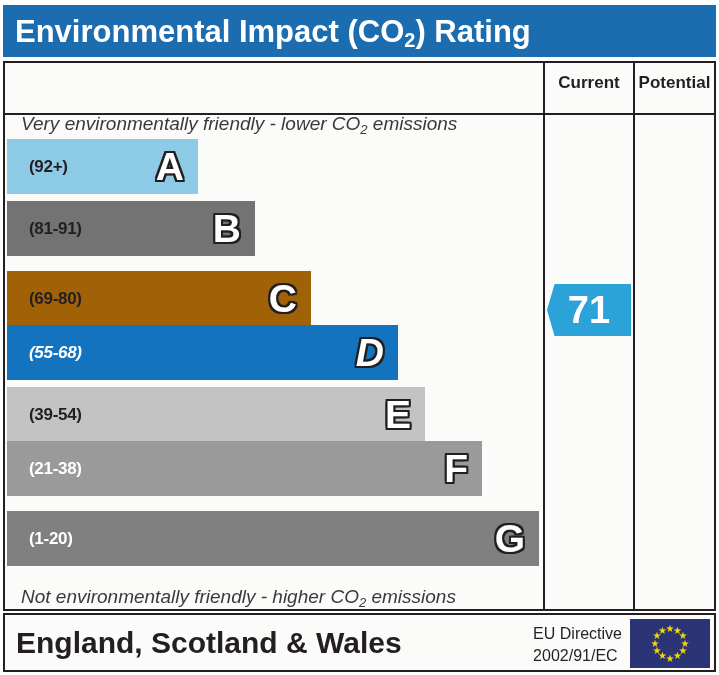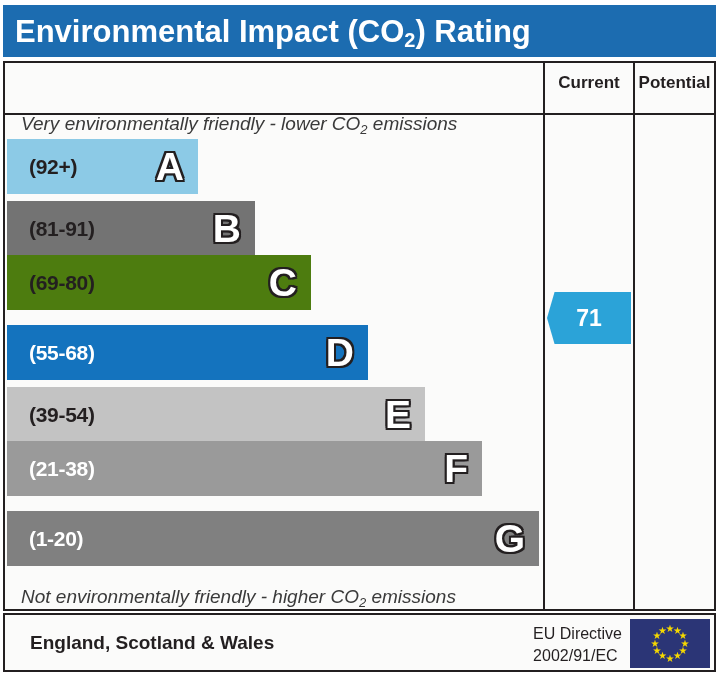--- a/index.html
+++ b/index.html
@@ -122,21 +122,21 @@
     position: absolute;
     left: 0;
     height: 55px;
     display: flex;
     align-items: center;
     box-sizing: border-box;
   }
   .band-range {
     position: absolute;
     left: 22px;
-    font-size: 21px;
+    font-size: 17px;
     font-weight: bold;
     letter-spacing: -0.3px;
     white-space: nowrap;
   }
   .band-letter {
     position: absolute;
     right: 14px;
     font-size: 39px;
     font-weight: bold;
     line-height: 1;
@@ -152,46 +152,45 @@
 
   
   .rating {
     position: absolute;
     height: 52px;
     background: #2BA3D8;
     display: flex;
     align-items: center;
     justify-content: center;
     color: #ffffff;
-    font-size: 23px;
+    font-size: 38px;
     font-weight: bold;
     clip-path: polygon(0% 50%, 9% 0%, 100% 0%, 100% 100%, 9% 100%);
-    margin-top: 8px;
   }
   .rating.current   { left: 547px; top: 284px; width: 84px; }
   .rating.potential { left: 637px; top: 266px; width: 82px; }
 
   
   .footer {
     position: absolute;
     left: 3px;
     top: 613px;
     width: 713px;
     height: 59px;
     border: 2px solid #231f20;
     box-sizing: border-box;
     background: #fbfbfa;
     display: flex;
     align-items: center;
   }
   .footer-region {
-    font-size: 19px;
+    font-size: 30px;
     font-weight: bold;
     color: #231f20;
-    margin-left: 25px;
+    margin-left: 11px;
     white-space: nowrap;
   }
   .footer-directive {
     position: absolute;
     right: 92px;
     top: 8px;
     font-size: 16px;
     color: #231f20;
     line-height: 1.35;
     text-align: left;
@@ -239,25 +238,25 @@
 
     <div class="bands" id="bands">
         <div class="band" style="top: 0px; width: 191px; background: rgb(140, 202, 230);">
           <span class="band-range" style="color: rgb(35, 31, 32);">(92+)</span>
           <span class="band-letter">A</span>
         </div>
         <div class="band" style="top: 62px; width: 248px; background: #737373;">
           <span class="band-range" style="color: rgb(35, 31, 32);">(81-91)</span>
           <span class="band-letter">B</span>
         </div>
-        <div class="band" style="top: 116px; width: 304px; background: #4d7c0f;">
+        <div class="band" style="top: 132px; width: 304px; background: #a16207;">
           <span class="band-range" style="color: rgb(35, 31, 32);">(69-80)</span>
           <span class="band-letter">C</span>
         </div>
-        <div class="band" style="top: 186px; width: 361px; background: rgb(20, 115, 190);">
+        <div class="band" style="top: 186px; width: 391px; background: rgb(20, 115, 190); font-style: italic;">
           <span class="band-range" style="color: rgb(255, 255, 255);">(55-68)</span>
           <span class="band-letter">D</span>
         </div>
         <div class="band" style="top: 248px; width: 418px; background: rgb(195, 195, 195);">
           <span class="band-range" style="color: rgb(35, 31, 32);">(39-54)</span>
           <span class="band-letter">E</span>
         </div>
         <div class="band" style="top: 302px; width: 475px; background: rgb(154, 154, 154);">
           <span class="band-range" style="color: rgb(255, 255, 255);">(21-38)</span>
           <span class="band-letter">F</span>

